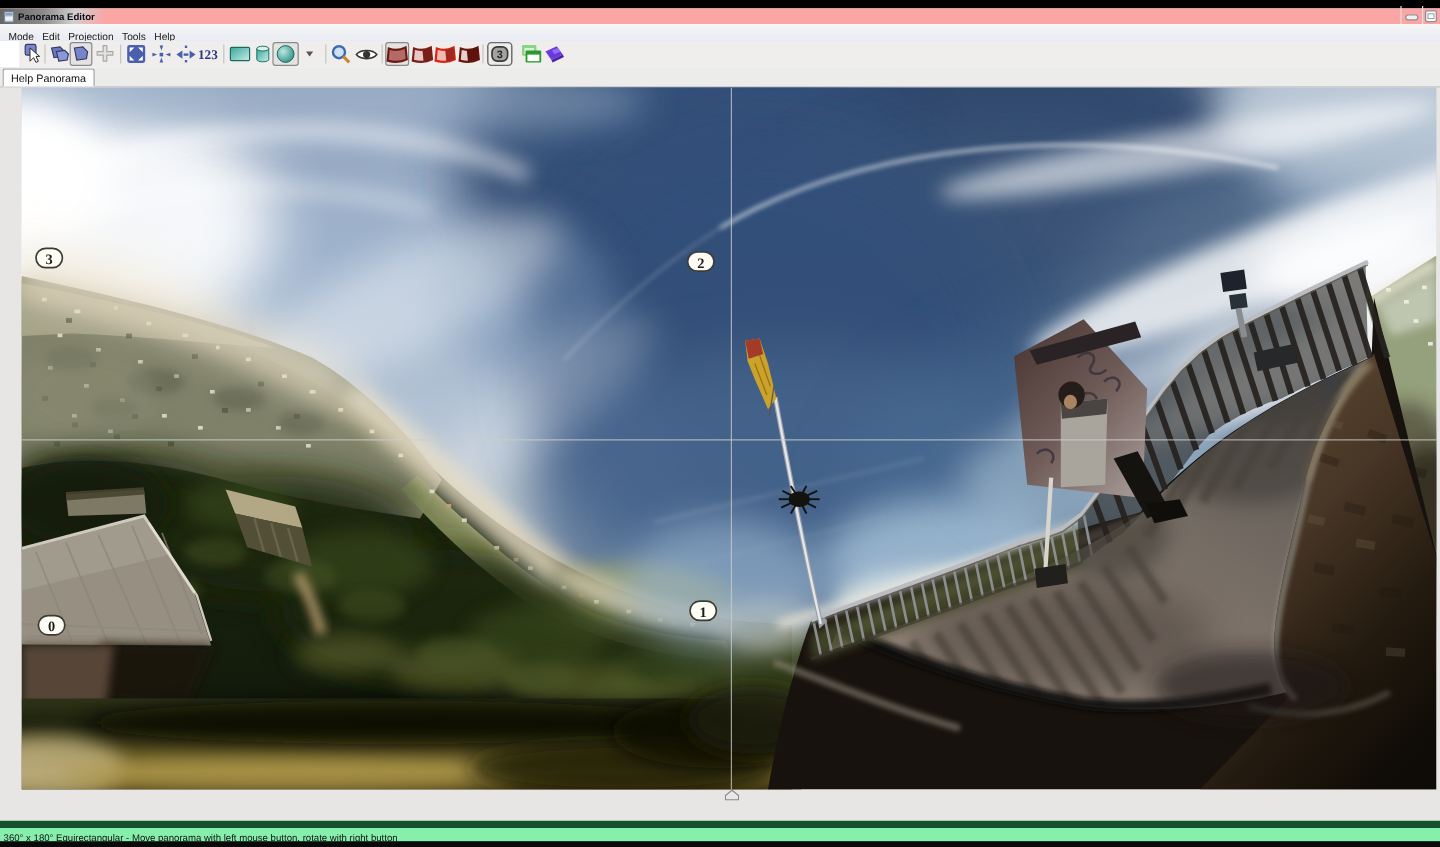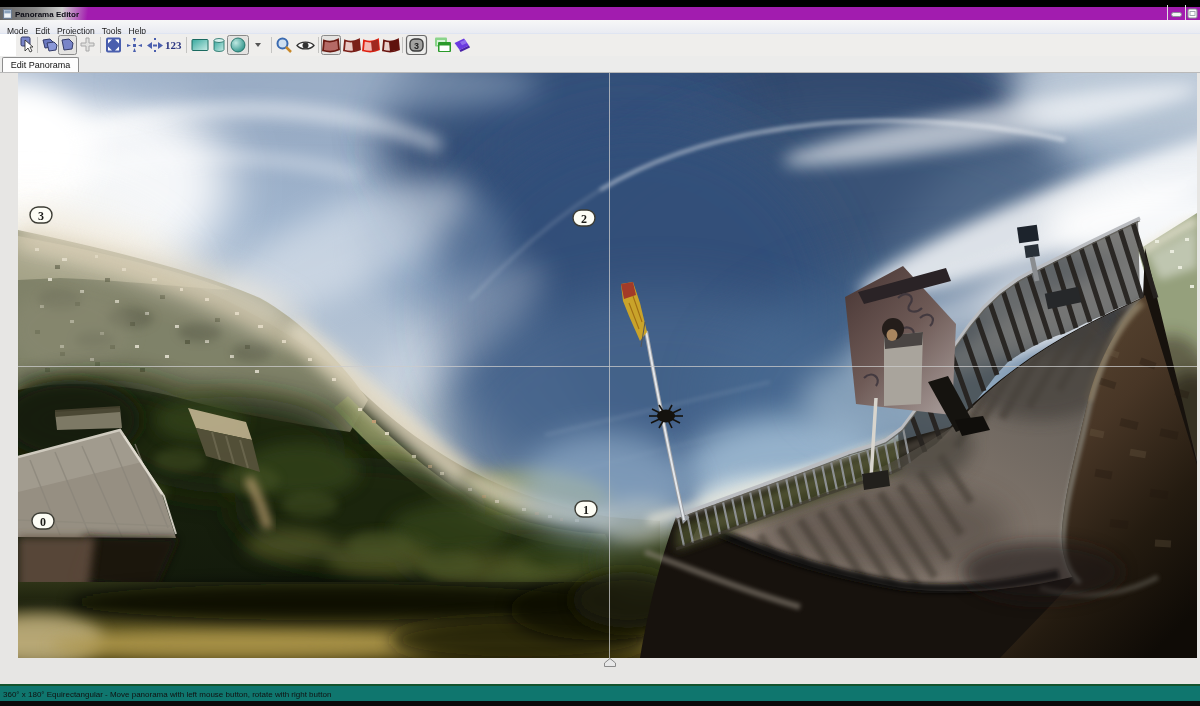--- a/index.html
+++ b/index.html
@@ -1,35 +1,35 @@
 <!DOCTYPE html>
 <html><head>
 <meta charset="utf-8">
 <style>
 html,body{margin:0;padding:0;}
 body{width:1200px;height:706px;position:relative;overflow:hidden;background:#fff;
   font-family:"Liberation Sans",sans-serif;}
 .abs{position:absolute;}
 #topblack{left:0;top:0;width:1200px;height:7px;background:#000;}
-#titlebar{left:0;top:7px;width:1200px;height:13px;background:#a21caf;}
+#titlebar{left:0;top:7px;width:1200px;height:13px;background:#fca5a5;}
 #titlegrad{left:0;top:0;width:115px;height:13px;
   background:linear-gradient(97deg,#646464 0px,#8a8a8a 36px,#cfcfcf 62px,rgba(255,255,255,0) 88px);}
 #titletext{left:15px;top:0.5px;height:13px;line-height:13px;font-size:8px;font-weight:bold;color:#0d0d16;}
 #menubar{left:0;top:20px;width:1200px;height:13px;
   background:linear-gradient(#f7f7f7,#e9ebf2);border-bottom:1px solid #dfe5f2;}
 #menubar span{display:inline-block;font-size:8.5px;color:#1a1a1a;line-height:13.5px;margin-left:7px;}
 #menubar span:first-child{margin-left:7px;}
 #toolbar{left:16px;top:34px;width:1200px;height:22px;background:#efeeec;}
 #tabrow{left:0;top:56px;width:1200px;height:16px;background:#ececeb;border-bottom:1px solid #b9b9b9;}
 #tab{left:2px;top:1px;width:75px;height:14px;background:#fdfdfd;border:1px solid #8c8c8c;border-bottom:none;
   border-radius:2px 2px 0 0;font-size:9px;color:#111;text-align:center;line-height:14px;}
 #canvasbg{left:0;top:73px;width:1200px;height:612px;background:#e7e6e4;}
 #photo{left:18px;top:73px;}
 #slider{left:604px;top:658px;}
-#statusbar{left:0;top:684px;width:1200px;height:17px;background:#0f766e;border-top:2px solid #14532d;}
+#statusbar{left:0;top:684px;width:1200px;height:17px;background:#86efac;border-top:6px solid #14532d;}
 #statusbar div{font-size:8px;color:#111;padding:3.5px 0 0 3px;}
 #botblack{left:0;top:701px;width:1200px;height:5px;background:#0a0a0a;}
 </style>
 </head>
 <body>
 <div id="topblack" class="abs"></div>
 <div id="titlebar" class="abs">
   <div id="titlegrad" class="abs"></div>
   <svg class="abs" style="left:3px;top:2px" width="9" height="10" viewBox="0 0 9 10">
     <rect x="0.5" y="0.5" width="8" height="9" fill="#c8d2de" stroke="#6a7a90"></rect>
@@ -137,21 +137,21 @@
 <rect x="422" y="8" width="13" height="10" rx="1" fill="#2a9a2a"></rect>
 <rect x="423.5" y="11.5" width="10" height="5.5" fill="#fff"></rect>
 
 <path d="M438.5,9 L448,4.5 L453,11.5 L443.5,16 Z" fill="#6a3ae0"></path>
 <path d="M438.5,9 L443.5,16 L444.5,18 L439.5,11 Z" fill="#dcd8ec"></path>
 <path d="M444.5,18 L454,13.5 L453,11.5 L443.5,16 Z" fill="#4a22a8"></path>
 <path d="M444,8 L449,5.8 L451,9 L446,11.2 Z" fill="#9a7af0" opacity="0.8"></path>
 </svg>
 </div>
 <div id="tabrow" class="abs">
-    <div id="tab" class="abs">Edit Panorama</div>
+    <div id="tab" class="abs">Help Panorama</div>
   </div>
 <div id="canvasbg" class="abs"></div>
 <svg id="photo" class="abs" width="1179" height="585" viewBox="18 73 1179 585">
 <defs>
 <linearGradient id="skyV" x1="0" y1="0" x2="0" y2="1">
  <stop offset="0" stop-color="#94a6bf"></stop>
         <stop offset="0.25" stop-color="#9fb4cd"></stop>
  <stop offset="0.5" stop-color="#b7c5d5"></stop>
         <stop offset="0.72" stop-color="#d6d7cf"></stop>
  <stop offset="0.87" stop-color="#e9e3d3"></stop>

